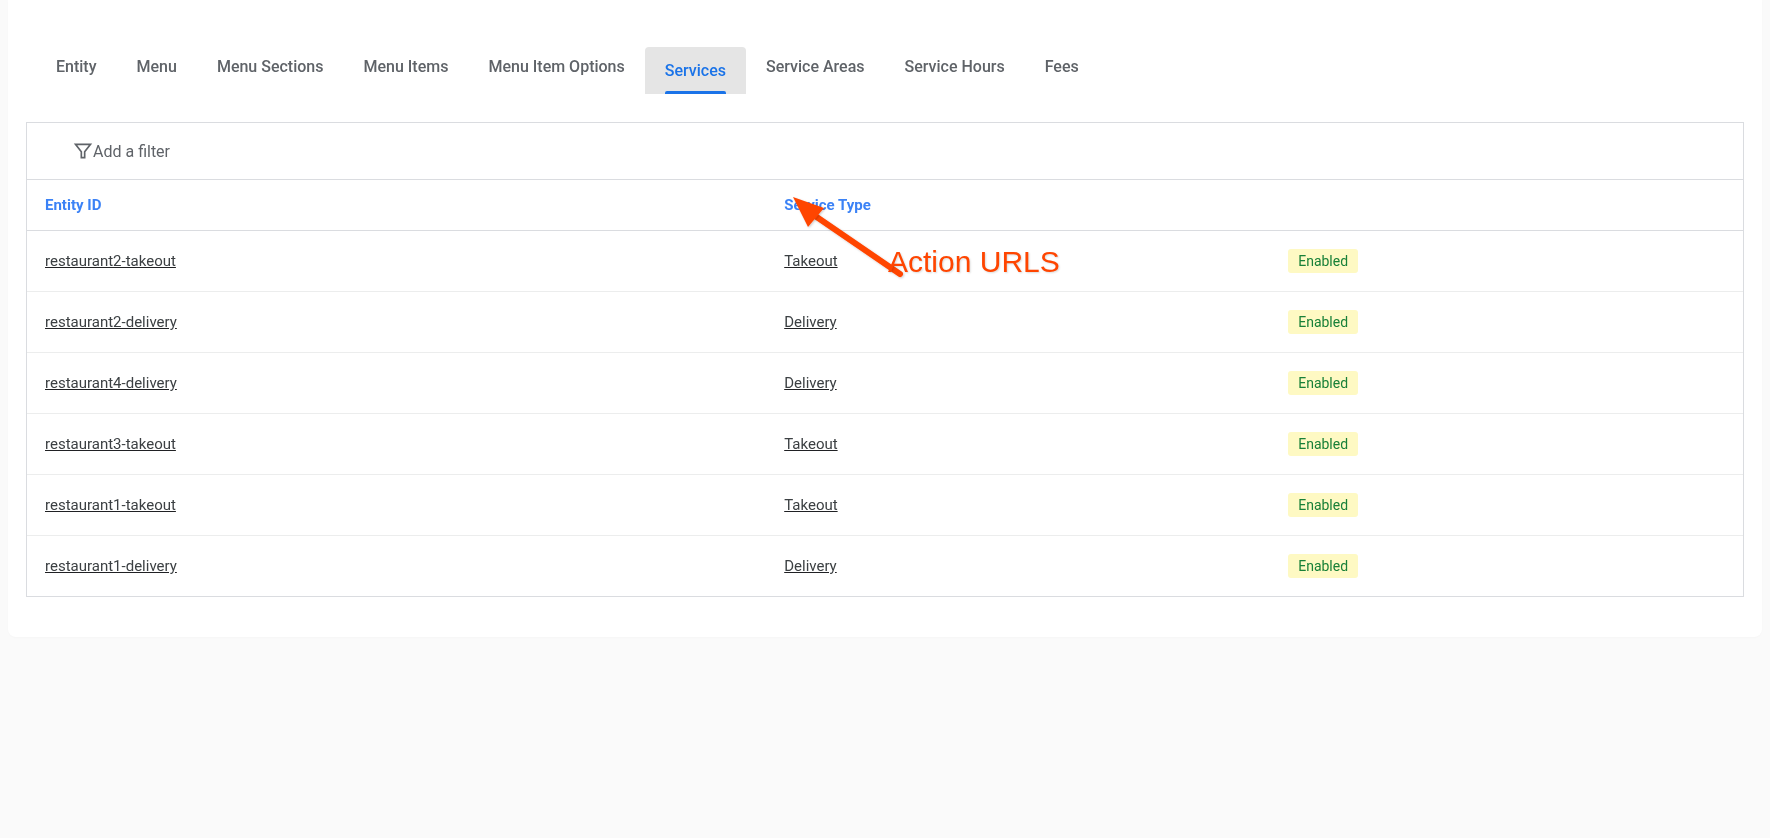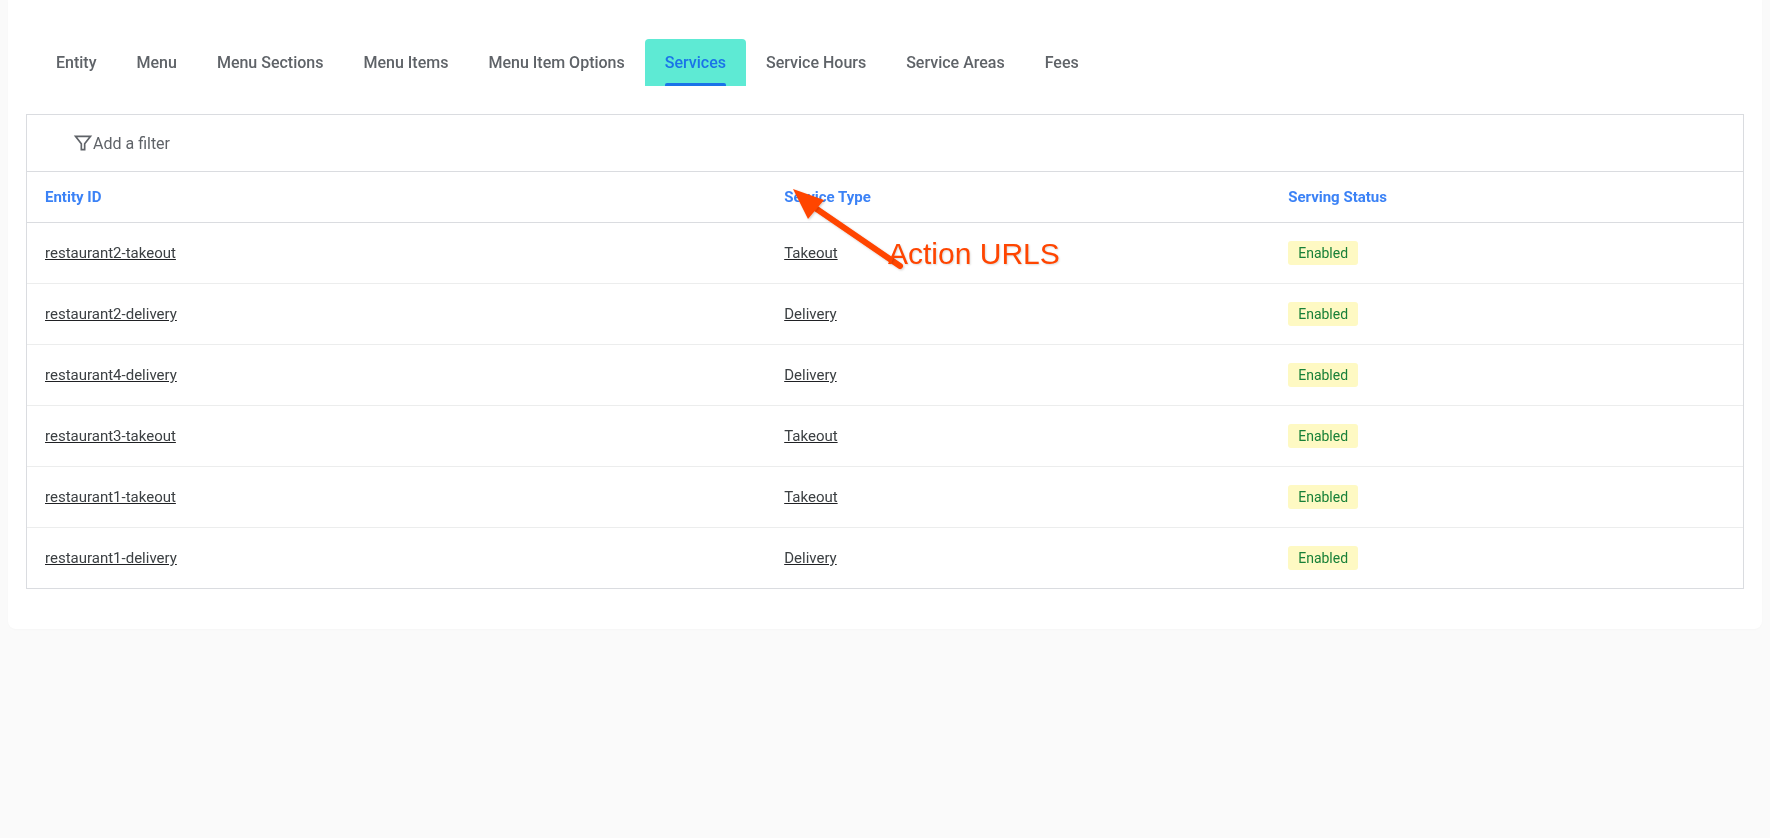--- a/index.html
+++ b/index.html
@@ -29,22 +29,23 @@
       font-size: 16px;
       color: #5f6368;
       cursor: pointer;
       position: relative;
       font-weight: 500;
       display: flex;
       align-items: center;
     }
     .tab.active {
       color: #1a73e8;
-      background: #5eead4;
+      background: #e5e5e5;
       border-radius: 4px 4px 0 0;
+      margin-top: 8px;
     }
     .tab.active::after {
       content: '';
       position: absolute;
       left: 20px;
       right: 20px;
       bottom: 0;
       height: 3px;
       background: #1a73e8;
       border-radius: 2px 2px 0 0;
@@ -131,22 +132,22 @@
 
 <div class="page-shell">
 
   <div class="tabs" id="tabs">
       <div class="tab">Entity</div>
       <div class="tab">Menu</div>
       <div class="tab">Menu Sections</div>
       <div class="tab">Menu Items</div>
       <div class="tab">Menu Item Options</div>
       <div class="tab active">Services</div>
+      <div class="tab">Service Areas</div>
       <div class="tab">Service Hours</div>
-      <div class="tab">Service Areas</div>
       <div class="tab">Fees</div>
     </div>
 
   <div class="annotation-layer">
     <svg class="annotation-arrow" viewBox="0 0 220 110">
       <defs>
         <filter id="shadow" x="-20%" y="-20%" width="140%" height="140%">
           <feDropShadow dx="1" dy="1" stdDeviation="1" flood-color="rgba(0,0,0,0.2)"></feDropShadow>
         </filter>
       </defs>
@@ -162,21 +163,20 @@
         <polygon points="3 4 21 4 14 13 14 20 10 20 10 13 3 4"></polygon>
       </svg>
     </span>
     <span class="filter-placeholder">Add a filter</span>
   </div>
 
   <div class="table">
     <div class="table-head">
       <div class="th">Entity ID</div>
       <div class="th">Service Type</div>
-      <div class="th">Serving Status</div>
     </div>
     <div id="tbody">
         <div class="table-row">
           <div class="td">restaurant2-takeout</div>
           <div class="td">Takeout</div>
           <div class="td"><span class="status-badge">Enabled</span></div>
         </div>
         <div class="table-row">
           <div class="td">restaurant2-delivery</div>
           <div class="td">Delivery</div>

